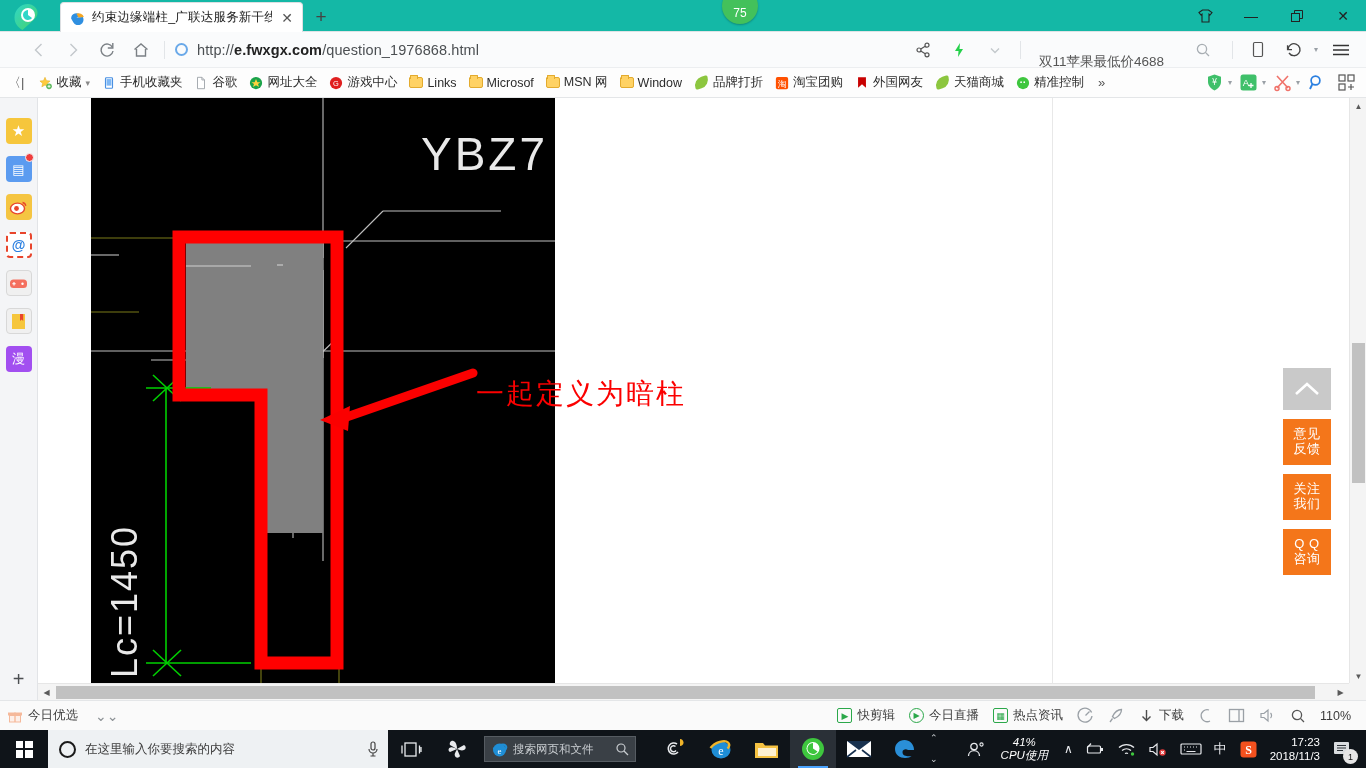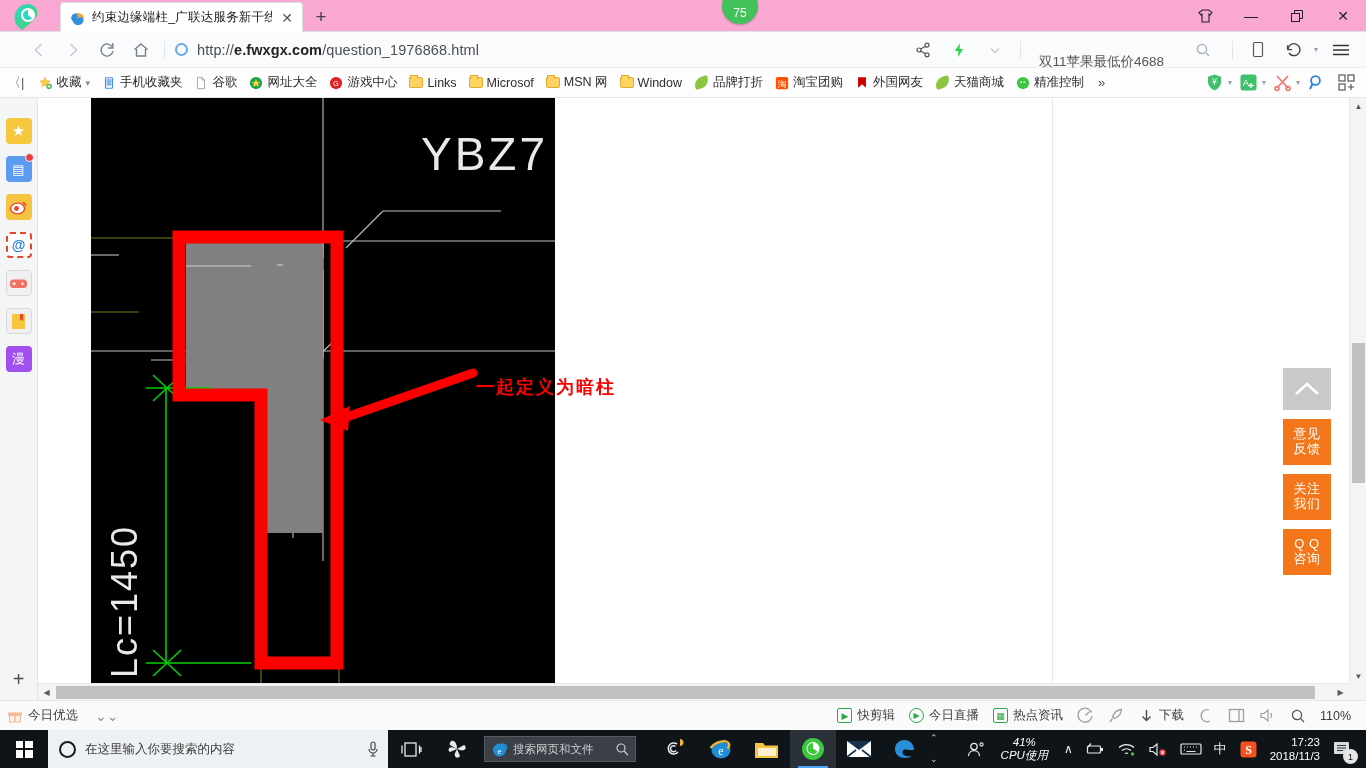--- a/index.html
+++ b/index.html
@@ -6,21 +6,21 @@
   html, body {
     width: 1366px; height: 768px; overflow: hidden;
     font-family: "Liberation Sans", "DejaVu Sans", sans-serif;
     background: #fff;
   }
   #app { position: relative; width: 1366px; height: 768px; }
 
   
   .titlebar {
     position: absolute; left: 0; top: 0; width: 1366px; height: 32px;
-    background: #f9a8d4; border-bottom: 1px solid #dfe3e6;
+    background: #14b8a6; border-bottom: 1px solid #dfe3e6;
   }
   .brand-logo {
     position: absolute; left: 6px; top: 1px; width: 44px; height: 32px;
   }
   .tab {
     position: absolute; left: 60px; top: 2px; height: 30px; width: 243px;
     background: #ffffff; border: 1px solid #dcdfe2; border-bottom: none;
     border-radius: 4px 4px 0 0; display: flex; align-items: center;
     padding: 0 6px 0 8px; gap: 6px;
   }
@@ -126,22 +126,22 @@
   .page-divider {
     position: absolute; left: 1014px; top: 0; width: 1px; height: 587px; background: #e8e8e8;
   }
   .cad {
     position: absolute; left: 53px; top: 0; width: 464px; height: 587px;
     background: #000; overflow: hidden;
   }
   .cad svg { position: absolute; left: 0; top: 0; }
 
   .annot-text {
-    position: absolute; left: 438px; top: 277px; font-size: 18px; color: #fb0000;
-    font-family: "DejaVu Serif", "Liberation Serif", serif; font-weight: 700;
+    position: absolute; left: 438px; top: 277px; font-size: 28px; color: #fb0000;
+    font-family: "DejaVu Serif", "Liberation Serif", serif; font-weight: 400;
     letter-spacing: 2px; white-space: nowrap; z-index: 5;
   }
   .annot-arrow { position: absolute; left: 260px; top: 270px; z-index: 4; }
 
   
   .float-panel {
     position: absolute; left: 1245px; top: 270px; width: 48px; z-index: 6;
   }
   .fp-top {
     width: 48px; height: 42px; background: #c9c9c9; display: flex;

